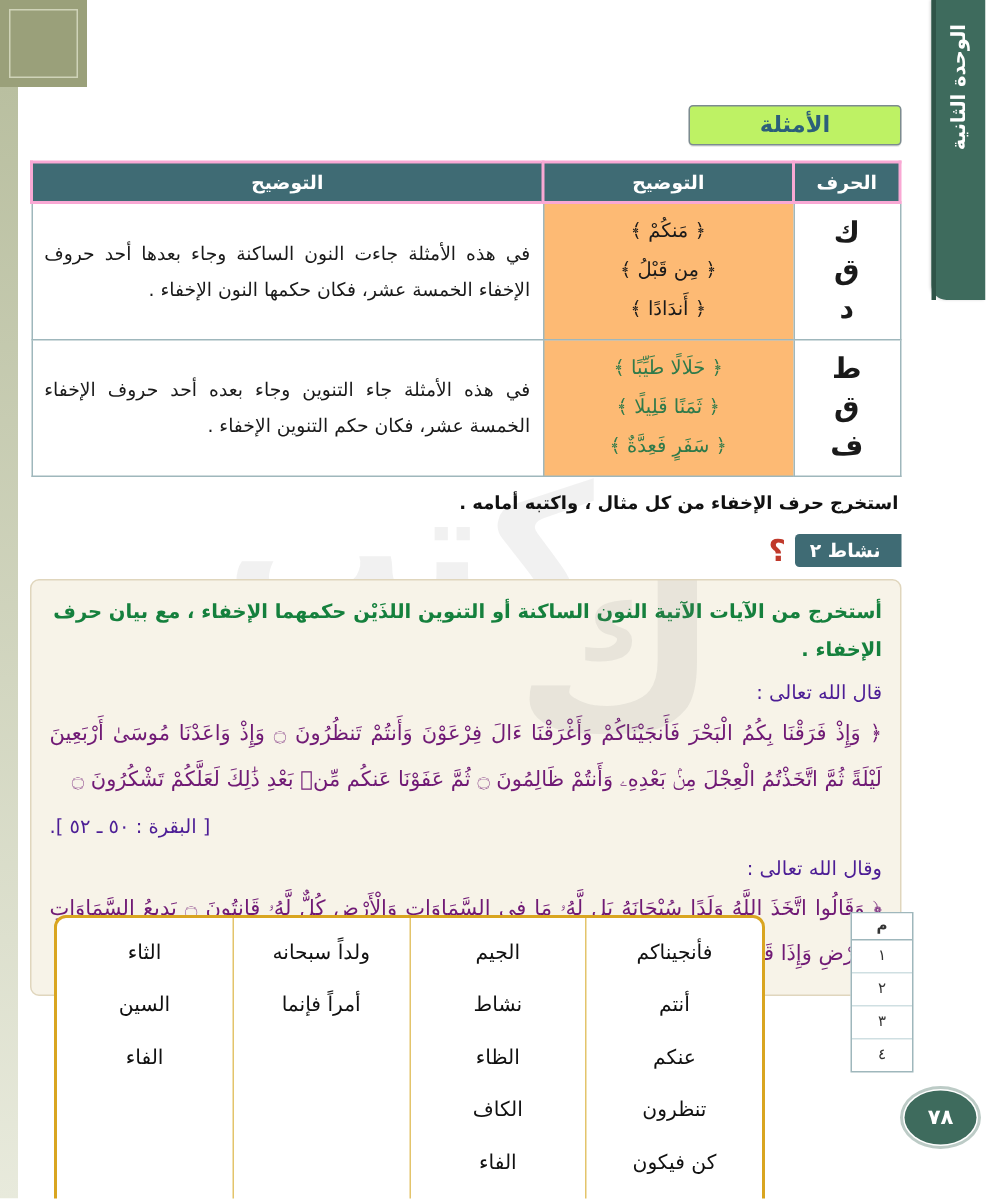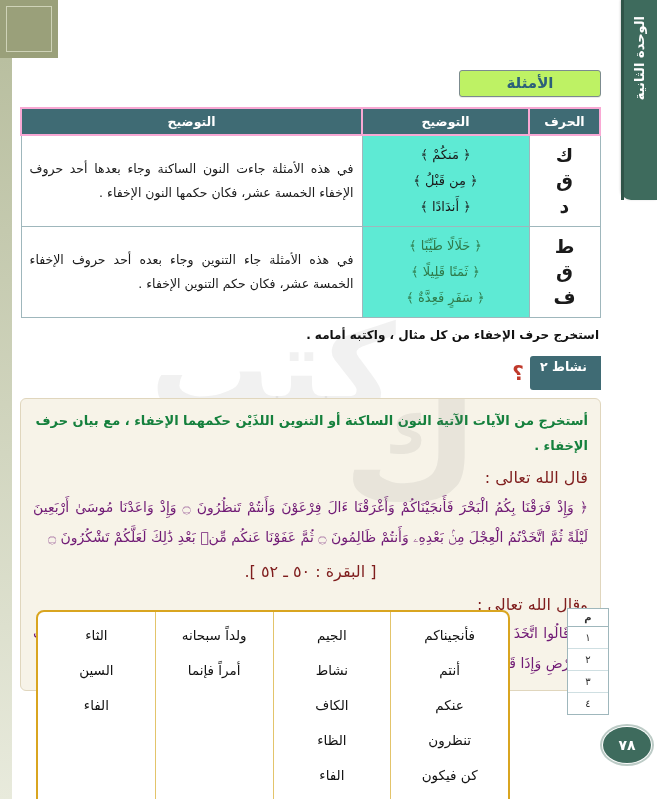--- a/index.html
+++ b/index.html
@@ -101,21 +101,21 @@
   td.harf{
     width:54px;text-align:center;
     color:#b7472a;font-weight:bold;
     font-size:19px;line-height:1.35;
     background:#fff;
   }
   td.mithal{
     width:150px;text-align:center;
     color:#2f7a4a;
     font-size:13px;line-height:2.0;
-    background:#5eead4;
+    background:#fdba74;
   }
   td.tawdih{
     text-align:justify;
     font-size:12.5px;line-height:1.9;
     color:#222;
   }
   .row2 td.mithal{color:#2f7a4a;}
 
   
   .instruction{
@@ -129,21 +129,21 @@
 
   
   .activity{
     margin-top:14px;
     display:flex;align-items:center;justify-content:flex-start;
     gap:0;
   }
   .activity-badge{
     background:#3f6b74;color:#fff;
     font-size:12.5px;font-weight:bold;
-    padding:3px 14px 16px 10px;
+    padding:3px 14px 4px 10px;
     border-radius:3px 0 0 3px;
     position:relative;
   }
   .activity-q{
     color:#c0392b;
     font-size:20px;font-weight:bold;
     margin-right:6px;
     line-height:1;
   }
 
@@ -155,21 +155,21 @@
     border-radius:6px;
     padding:10px 12px 12px;
     position:relative;
     overflow:hidden;
   }
   .panel-title{
     font-size:13px;font-weight:bold;color:#15803d;
     line-height:1.9;text-align:right;
   }
   .qal{
-    margin-top:6px;font-size:16px;color:#7f1d1d;
+    margin-top:6px;font-size:13px;color:#4c1d95;
     text-align:right;line-height:1.7;
   }
   .ayah{
     color:#701a75;
     font-size:14px;
     line-height:2.15;
     text-align:justify;
     text-align-last:right;
     direction:rtl;
   }
@@ -289,21 +289,21 @@
     <div class="activity">
       <span class="activity-badge">نشاط ٢</span>
       <span class="activity-q">؟</span>
     </div>
 
     <div class="panel">
       <div class="watermark">ك</div>
       <div class="panel-title">أستخرج من الآيات الآتية النون الساكنة أو التنوين اللذَيْن حكمهما الإخفاء ، مع بيان حرف الإخفاء .</div>
       <div class="qal">قال الله تعالى :</div>
       <div class="ayah">﴿ وَإِذْ فَرَقْنَا بِكُمُ الْبَحْرَ فَأَنجَيْنَاكُمْ وَأَغْرَقْنَا ءَالَ فِرْعَوْنَ وَأَنتُمْ تَنظُرُونَ ۝ وَإِذْ وَاعَدْنَا مُوسَىٰ أَرْبَعِينَ لَيْلَةً ثُمَّ اتَّخَذْتُمُ الْعِجْلَ مِنۢ بَعْدِهِۦ وَأَنتُمْ ظَالِمُونَ ۝ ثُمَّ عَفَوْنَا عَنكُم مِّنۢ بَعْدِ ذَٰلِكَ لَعَلَّكُمْ تَشْكُرُونَ ۝</div>
-      <div class="qal" style="text-align:center;">[ البقرة : ٥٠ ـ ٥٢ ].</div>
+      <div class="qal" style="text-align:left;">[ البقرة : ٥٠ ـ ٥٢ ].</div>
       <div class="qal">وقال الله تعالى :</div>
       <div class="ayah">﴿ وَقَالُوا اتَّخَذَ اللَّهُ وَلَدًا سُبْحَانَهُ بَل لَّهُۥ مَا فِى السَّمَاوَاتِ وَالْأَرْضِ كُلٌّ لَّهُۥ قَانِتُونَ ۝ بَدِيعُ السَّمَاوَاتِ وَالْأَرْضِ وَإِذَا قَضَىٰٓ أَمْرًا</div>
     </div>
 
   </div>
 
   <div class="numtable">
     <div class="nhead">م</div>
     <div class="nrow">١</div>
     <div class="nrow">٢</div>
@@ -315,22 +315,22 @@
     <div class="col">
       <div class="cell">فأنجيناكم</div>
       <div class="cell">أنتم</div>
       <div class="cell">عنكم</div>
       <div class="cell">تنظرون</div>
       <div class="cell">كن فيكون</div>
     </div>
     <div class="col">
       <div class="cell">الجيم</div>
       <div class="cell">نشاط</div>
+      <div class="cell">الظاء</div>
       <div class="cell">الكاف</div>
-      <div class="cell">الظاء</div>
       <div class="cell">الفاء</div>
     </div>
     <div class="col">
       <div class="cell">ولداً سبحانه</div>
       <div class="cell">أمراً فإنما</div>
     </div>
     <div class="col">
       <div class="cell">الثاء</div>
       <div class="cell">السين</div>
       <div class="cell">الفاء</div>

